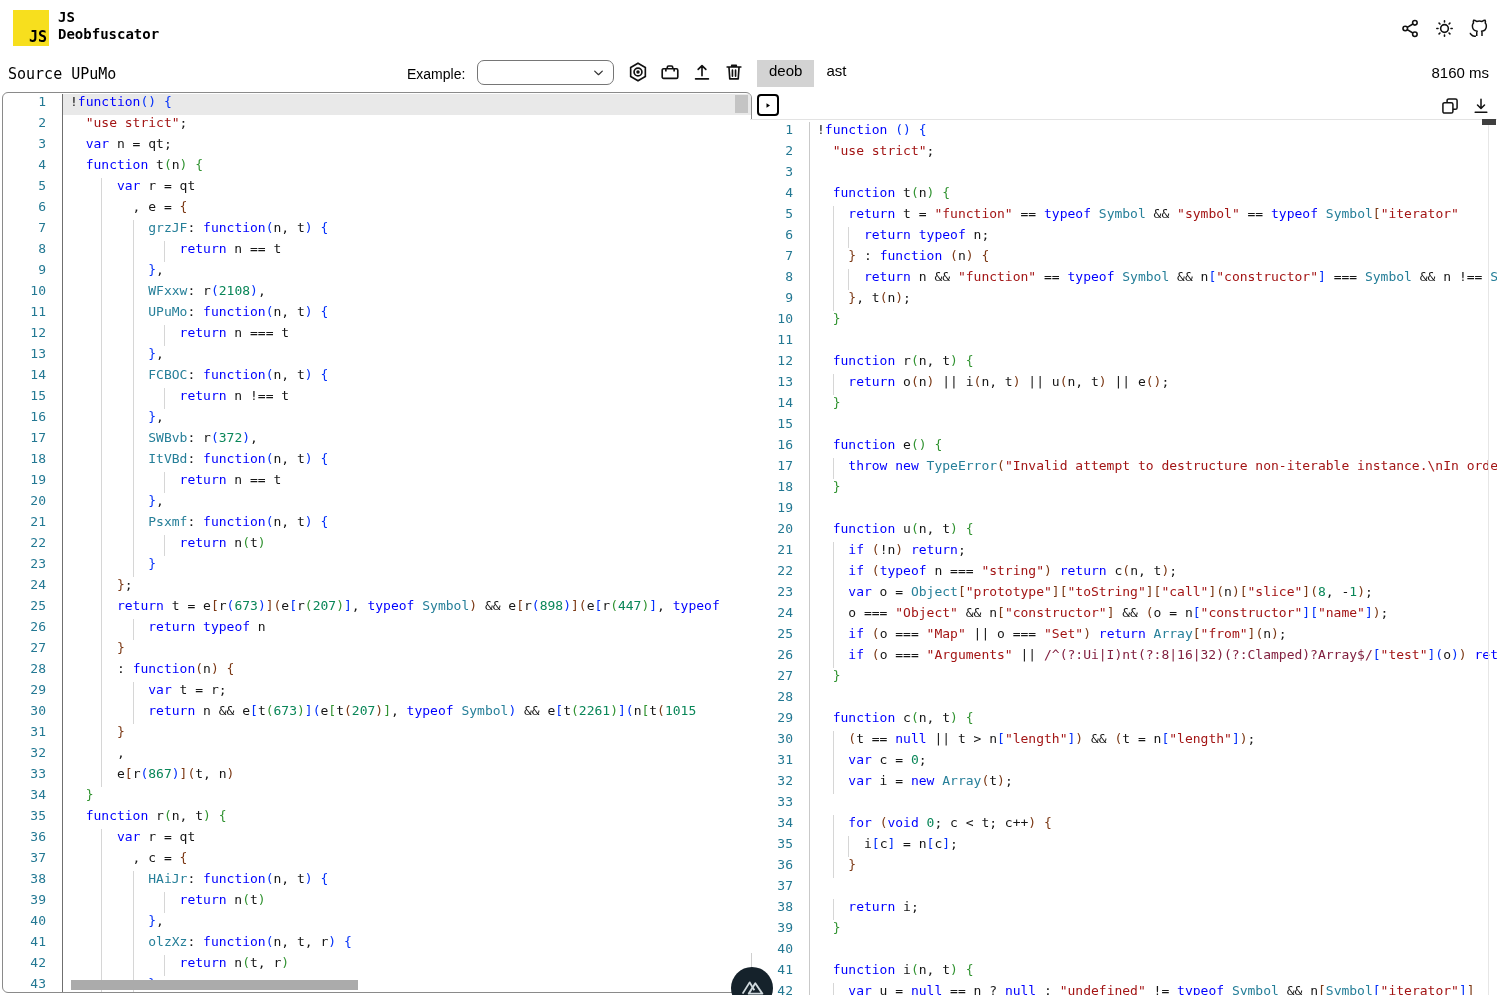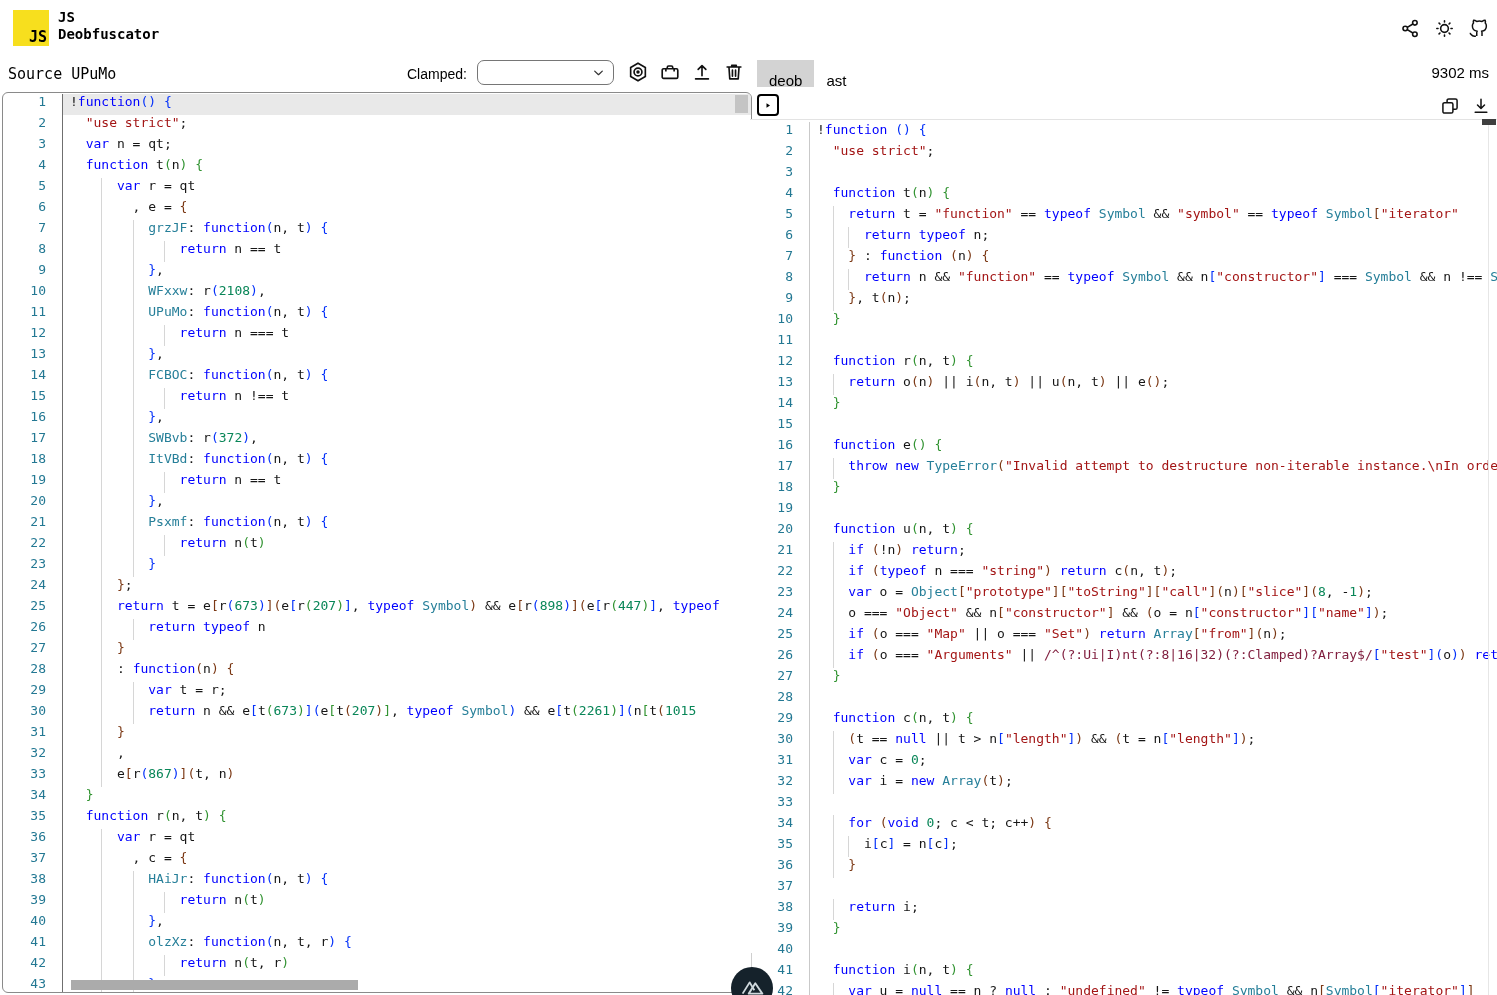--- a/index.html
+++ b/index.html
@@ -11,21 +11,21 @@
   .apptitle{position:absolute;left:58px;top:9px;font:bold 14px "DejaVu Sans Mono",monospace;line-height:17px;}
   .hdr-icons{position:absolute;right:8px;top:17px;display:flex;gap:12px;}
   .icon-btn{width:22px;height:22px;display:flex;align-items:center;justify-content:center;cursor:pointer;background:none;border:none;padding:0;}
   
   .lbl-source{position:absolute;left:8px;top:65px;font:15px "DejaVu Sans Mono",monospace;}
   .lbl-example{position:absolute;left:407px;top:66px;font:14px "Liberation Sans",sans-serif;}
   .select{position:absolute;left:477px;top:60px;width:137px;height:25px;border:1px solid #767676;
           border-radius:7px;background:#fff;display:flex;align-items:center;justify-content:flex-end;padding-right:8px;box-sizing:border-box;}
   .tb-icons{position:absolute;left:627px;top:61px;display:flex;gap:10px;}
   .tabs{position:absolute;left:757px;top:60px;display:flex;font:15px "Liberation Sans",sans-serif;}
-  .tab{padding:12px 12px;height:27px;box-sizing:border-box;cursor:pointer;}
+  .tab{padding:2px 12px;height:27px;box-sizing:border-box;cursor:pointer;}
   .tab.active{background:#d3d3d3;}
   .elapsed{position:absolute;right:8px;top:64px;font:15px "Liberation Sans",sans-serif;}
   
   .play-btn{position:absolute;left:757px;top:94px;width:22px;height:22px;border:2px solid #000;border-radius:4px;
             box-sizing:border-box;background:#fff;display:flex;align-items:center;justify-content:center;cursor:pointer;}
   .out-icons{position:absolute;right:5px;top:95px;display:flex;gap:9px;}
   
   .editor{position:absolute;overflow:hidden;background:#fff;}
   #src-editor{left:2px;top:92px;width:750px;height:901px;border:1px solid #8a8a8a;border-radius:6px;padding-top:1px;box-sizing:border-box;}
   #out-editor{left:750px;top:119px;width:747px;height:876px;border-top:1px solid #e3e3e3;padding-top:2px;box-sizing:border-box;}
@@ -77,21 +77,21 @@
       </svg>
     </button>
     <button class="icon-btn" title="GitHub">
       <svg width="21" height="21" viewBox="0 0 24 24" fill="none" stroke="#111" stroke-width="1.7" stroke-linejoin="round">
         <path d="M9 20.5c-5 1.5-5-2.5-7-3m14 3v-3.5c0-1 .1-1.4-.5-2 2.8-.3 5.5-1.4 5.5-6a4.6 4.6 0 0 0-1.3-3.2 4.2 4.2 0 0 0-.1-3.2s-1.1-.3-3.5 1.3a12.3 12.3 0 0 0-6.2 0C7.5 2.3 6.4 2.6 6.4 2.6a4.2 4.2 0 0 0-.1 3.2A4.6 4.6 0 0 0 5 9c0 4.6 2.7 5.7 5.5 6-.6.6-.6 1.2-.5 2V20.5"></path>
       </svg>
     </button>
   </div>
 
   <div class="lbl-source">Source UPuMo</div>
-  <div class="lbl-example">Clamped:</div>
+  <div class="lbl-example">Example:</div>
   <div class="select">
     <span></span>
     <svg width="13" height="13" viewBox="0 0 24 24" fill="none" stroke="#333" stroke-width="2.4" stroke-linecap="round" stroke-linejoin="round">
         <path d="M5 9.5 12 16l7-6.5"></path>
       </svg>
   </div>
   <div class="tb-icons">
     <button class="icon-btn" title="options">
       <svg width="22" height="22" viewBox="0 0 24 24" fill="none" stroke="#111" stroke-width="1.8">
         <path d="M12 2.5 20 7v10l-8 4.5L4 17V7z"></path>
@@ -113,21 +113,21 @@
     <button class="icon-btn" title="clear">
       <svg width="22" height="22" viewBox="0 0 24 24" fill="none" stroke="#111" stroke-width="1.8" stroke-linecap="round" stroke-linejoin="round">
         <path d="M4.5 6.5h15M9.5 6.5V4.8h5v1.7M6.5 6.5l.9 13h9.2l.9-13M10.3 10v6.5M13.7 10v6.5"></path>
       </svg>
     </button>
   </div>
   <div class="tabs">
     <div class="tab active">deob</div>
     <div class="tab">ast</div>
   </div>
-  <div class="elapsed">9302 ms</div>
+  <div class="elapsed">8160 ms</div>
 
   <button class="play-btn" title="run">
     <svg width="11" height="11" viewBox="0 0 12 12">
         <path d="M3 1.5 10 6 3 10.5z" fill="#000"></path>
       </svg>
   </button>
   <div class="out-icons">
     <button class="icon-btn" title="copy">
       <svg width="20" height="20" viewBox="0 0 24 24" fill="none" stroke="#111" stroke-width="1.8" stroke-linejoin="round">
         <rect x="8.5" y="3.5" width="12" height="12.5" rx="2"></rect>

